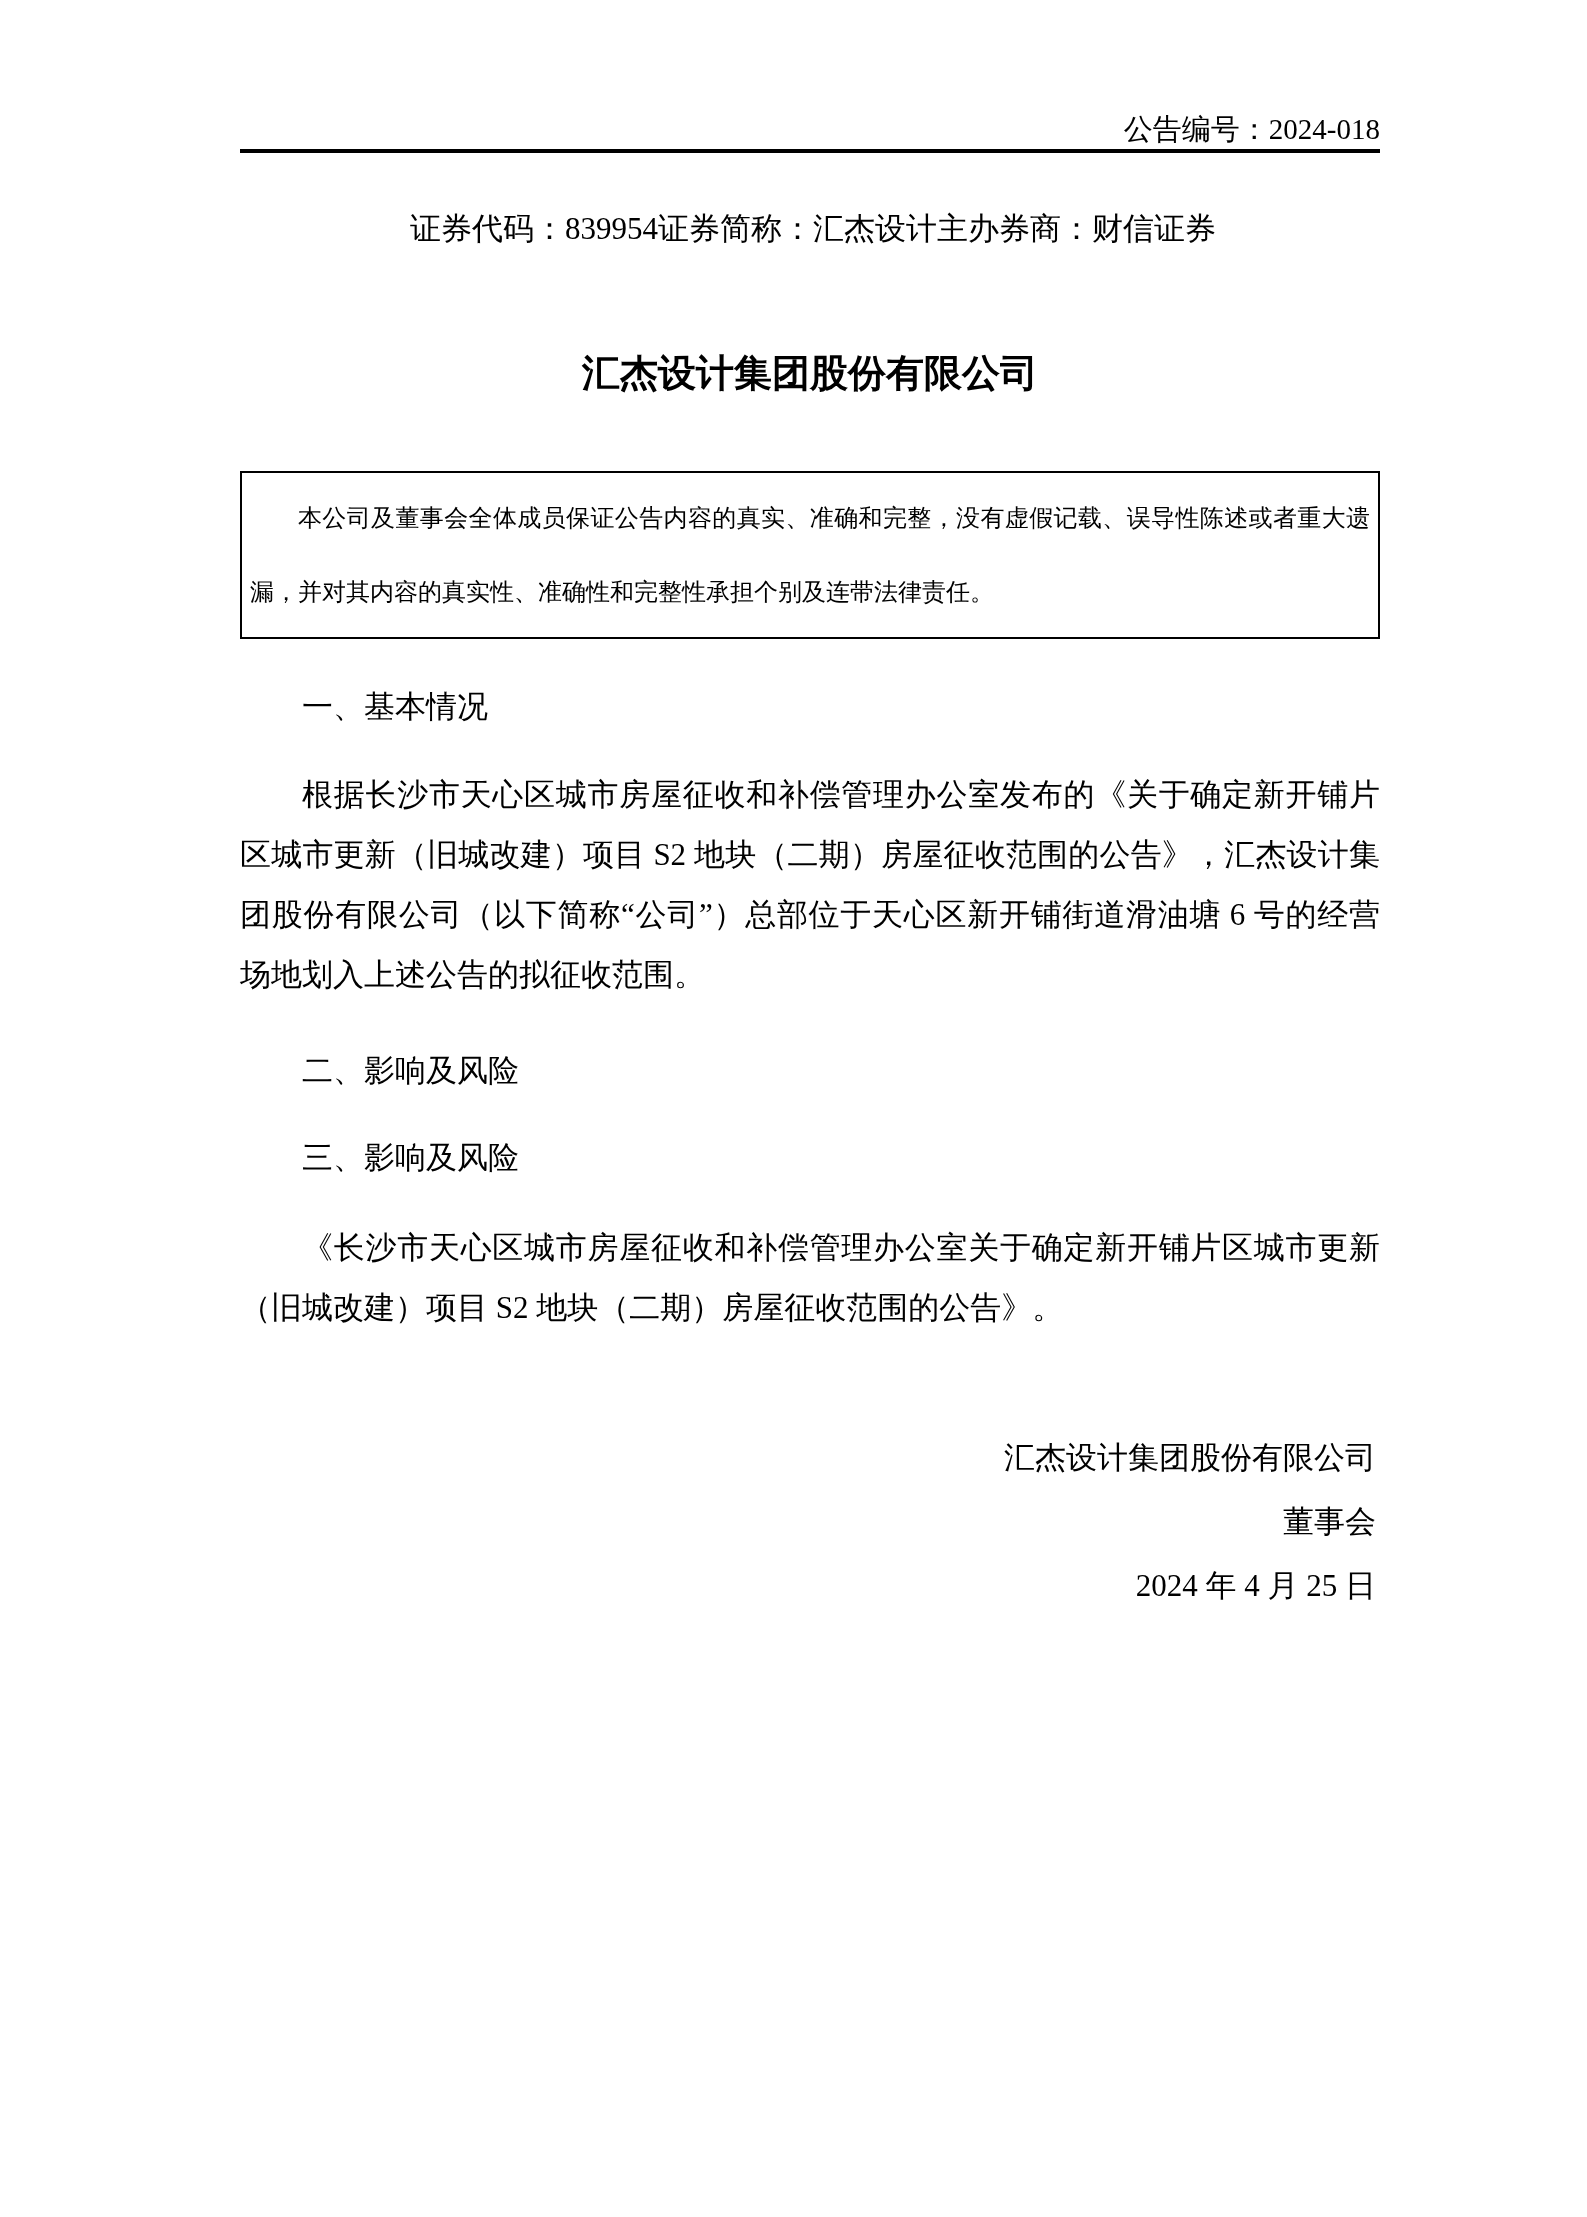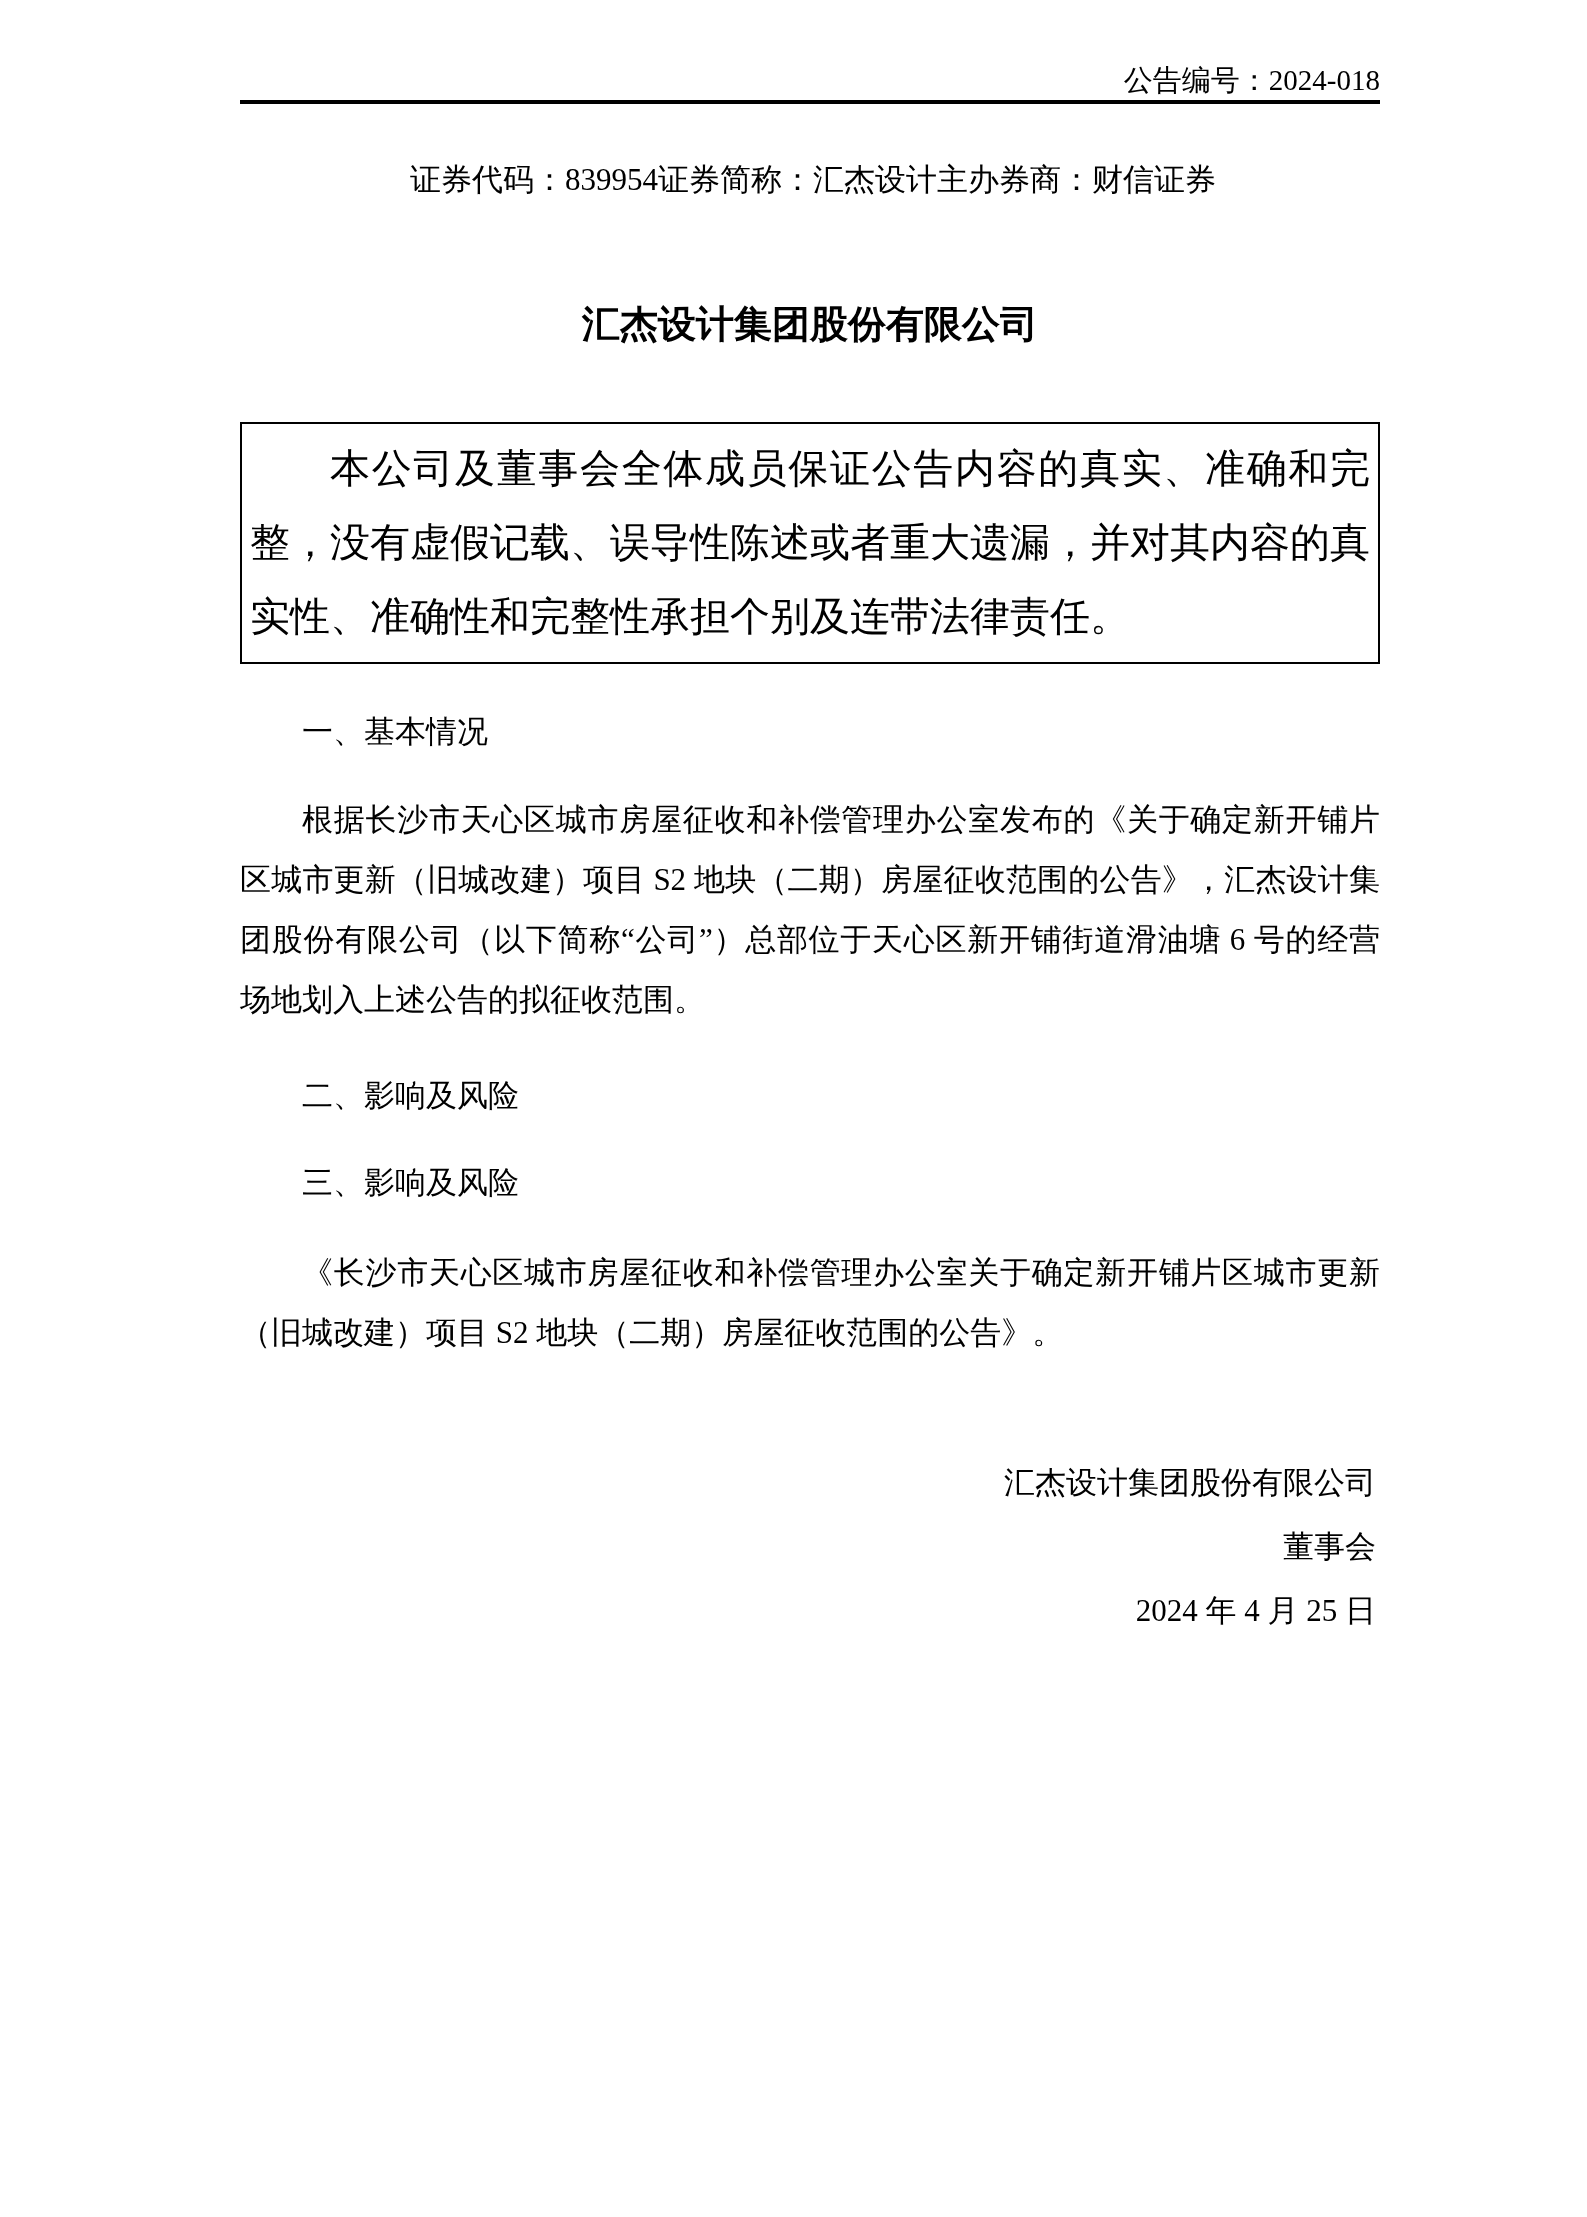--- a/index.html
+++ b/index.html
@@ -7,21 +7,21 @@
   body {
     width: 1587px;
     height: 2217px;
     font-family: "Liberation Serif", "DejaVu Serif", serif;
     color: #000000;
     overflow: hidden;
   }
   .page {
     width: 1140px;
     margin-left: 240px;
-    padding-top: 62px;
+    padding-top: 111px;
   }
   .announce-no {
     font-size: 29px;
     line-height: 36px;
     text-align: right;
   }
   .header-rule {
     margin-top: 2px;
     border: 0;
     border-top: 4px solid #000000;
@@ -49,21 +49,21 @@
     line-height: 52px;
     font-weight: bold;
     text-align: center;
   }
   .disclaimer-box {
     margin-top: 72px;
     border: 2px solid #000000;
     padding: 8px 8px;
   }
   .disclaimer-box p {
-    font-size: 40px;
+    font-size: 24px;
     line-height: 74px;
     text-align: justify;
     text-indent: 2em;
   }
   .section-heading {
     margin-top: 46px;
     font-size: 31px;
     line-height: 44px;
     font-weight: normal;
     text-indent: 2em;

